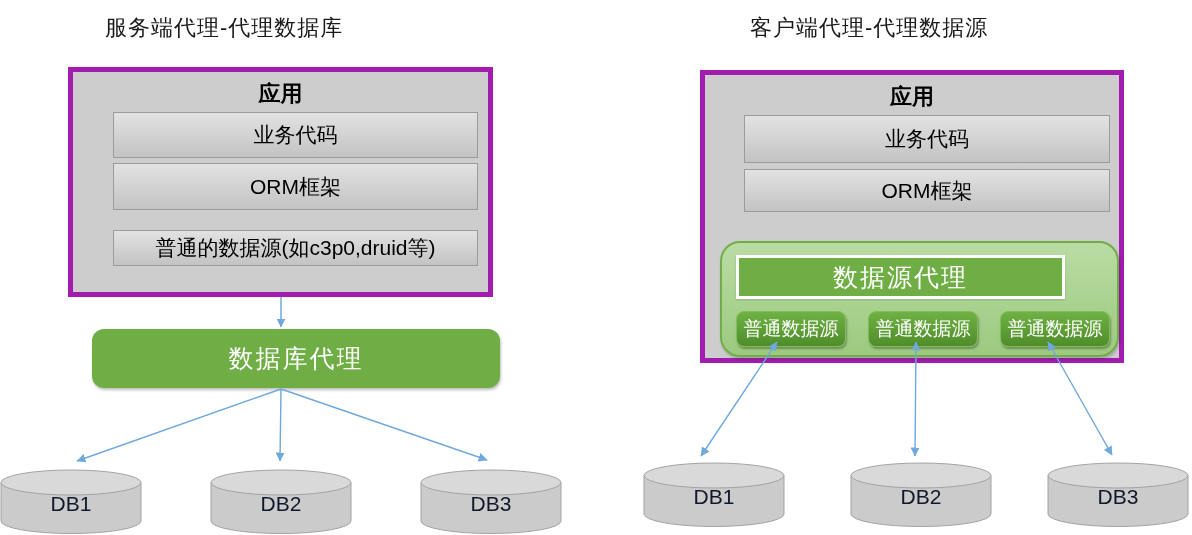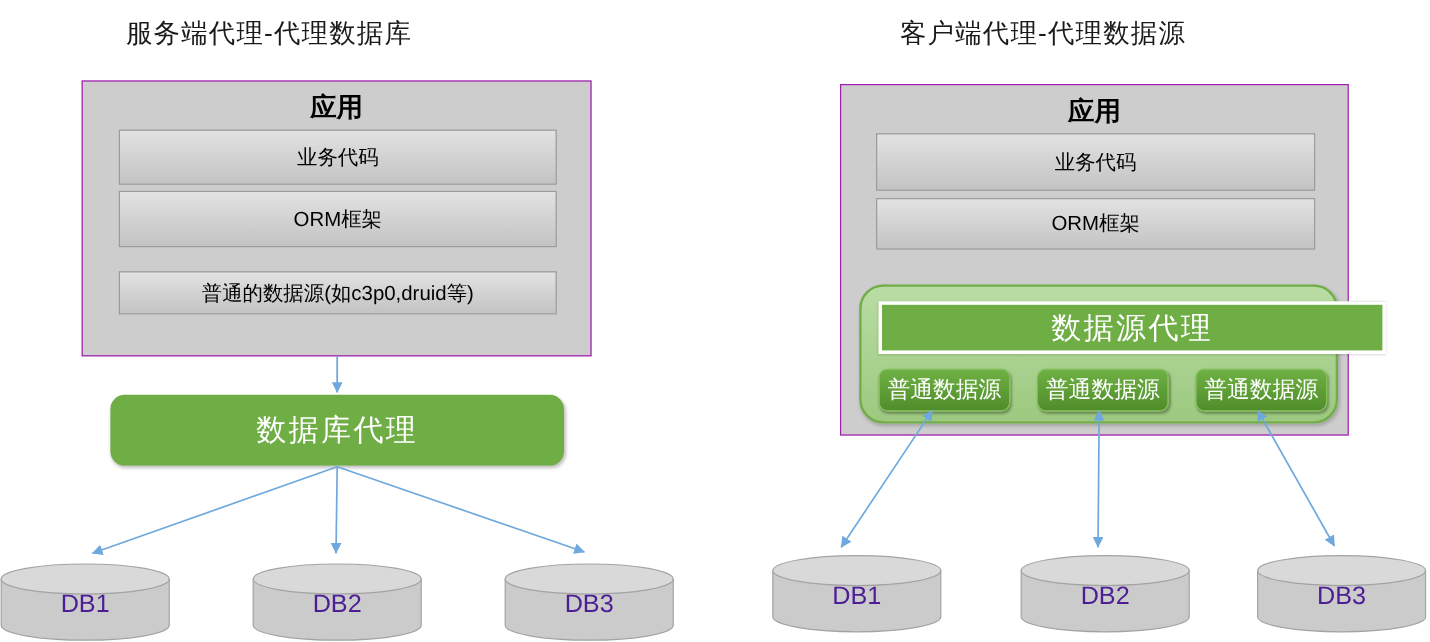--- a/index.html
+++ b/index.html
@@ -8,33 +8,33 @@
     background:#ffffff;
     font-family:"Liberation Sans","DejaVu Sans",sans-serif;
     color:#111;
   }
   .abs{position:absolute;}
   .diagram-title{
     font-size:22px;color:#1a1a1a;letter-spacing:1px;white-space:nowrap;
   }
   
   .app-box{
-    background:#cdcdcd;border:1px solid #a21caf;box-sizing:border-box;
+    background:#cdcdcd;border:5px solid #a21caf;box-sizing:border-box;
   }
   .app-title{
     position:absolute;left:0;right:0;top:7px;text-align:center;
     font-size:22px;font-weight:bold;color:#000;
   }
   
   .layer{
     position:absolute;box-sizing:border-box;
     background:linear-gradient(#e2e2e2,#c3c3c3);
     border:1px solid #9b9b9b;
     display:flex;align-items:center;justify-content:center;
-    font-size:17px;color:#000;white-space:nowrap;
+    font-size:21px;color:#000;white-space:nowrap;margin-left:10px;
   }
   
   .green-proxy{
     background:#6fae44;border-radius:12px;box-sizing:border-box;
     display:flex;align-items:center;justify-content:center;
     color:#fff;font-size:25px;letter-spacing:2px;
     box-shadow:1px 2px 3px rgba(0,0,0,0.25);
   }
   
   .ds-container{
@@ -55,21 +55,21 @@
     border:1px solid #83bd58;border-radius:8px;
     display:flex;align-items:center;justify-content:center;
     color:#fff;font-size:19px;white-space:nowrap;
     box-shadow:1px 2px 2px rgba(0,0,0,0.3);
   }
   
   .cyl{width:142px;height:66px;}
   .cyl svg{display:block;}
   .cyl .db-label{
     position:absolute;left:0;right:0;top:23px;text-align:center;
-    font-size:21px;color:#4c1d95;
+    font-size:21px;color:#0f172a;
   }
   #arrows{position:absolute;left:0;top:0;z-index:5;pointer-events:none;}
 </style>
 </head>
 <body>
 
 <div id="canvas">
 
   <div class="abs diagram-title" style="left:750px;top:13px;">客户端代理-代理数据源</div>
   <div class="abs diagram-title" style="left:105px;top:13px;">服务端代理-代理数据库</div>
@@ -80,21 +80,21 @@
       <span>业务代码</span>
     </div>
     <div class="layer" style="left:30px;top:91px;width:365px;height:47px;">
       <span>ORM框架</span>
     </div>
     <div class="layer" style="left:30px;top:158px;width:365px;height:36px;">
       <span>普通的数据源(如c3p0,druid等)</span>
     </div>
   </div>
 
-  <div class="abs green-proxy" style="left:92px;top:329px;width:378px;height:59px;">
+  <div class="abs green-proxy" style="left:92px;top:329px;width:408px;height:59px;">
     <span>数据库代理</span>
   </div>
 
   <div class="abs cyl" style="left:0px;top:469px;">
     <svg width="142" height="66" viewBox="0 0 142 66">
       <path d="M1,13.5 V52 A70,12.5 0 0 0 141,52 V13.5 Z" fill="#cbcbcb" stroke="#a3a3a3"></path>
       <ellipse cx="71" cy="13.5" rx="70" ry="12.5" fill="#d9d9d9" stroke="#a3a3a3"></ellipse>
     </svg>
     <span class="db-label">DB1</span>
   </div>
@@ -116,21 +116,21 @@
   <div class="abs app-box" style="left:700px;top:70px;width:424px;height:293px;">
     <div class="app-title">应用</div>
     <div class="layer" style="left:29px;top:40px;width:366px;height:48px;">
       <span>业务代码</span>
     </div>
     <div class="layer" style="left:29px;top:94px;width:366px;height:43px;">
       <span>ORM框架</span>
     </div>
 
     <div class="ds-container abs" style="left:15px;top:166px;width:399px;height:116px;">
-      <div class="ds-proxy" style="left:14px;top:12px;width:423px;height:44px;">
+      <div class="ds-proxy" style="left:14px;top:12px;width:329px;height:44px;">
         <span>数据源代理</span>
       </div>
       <div class="ds-small" style="left:14px;top:68px;width:110px;height:36px;">
         <span>普通数据源</span>
       </div>
       <div class="ds-small" style="left:146px;top:68px;width:110px;height:36px;">
         <span>普通数据源</span>
       </div>
       <div class="ds-small" style="left:278px;top:68px;width:110px;height:36px;">
         <span>普通数据源</span>

